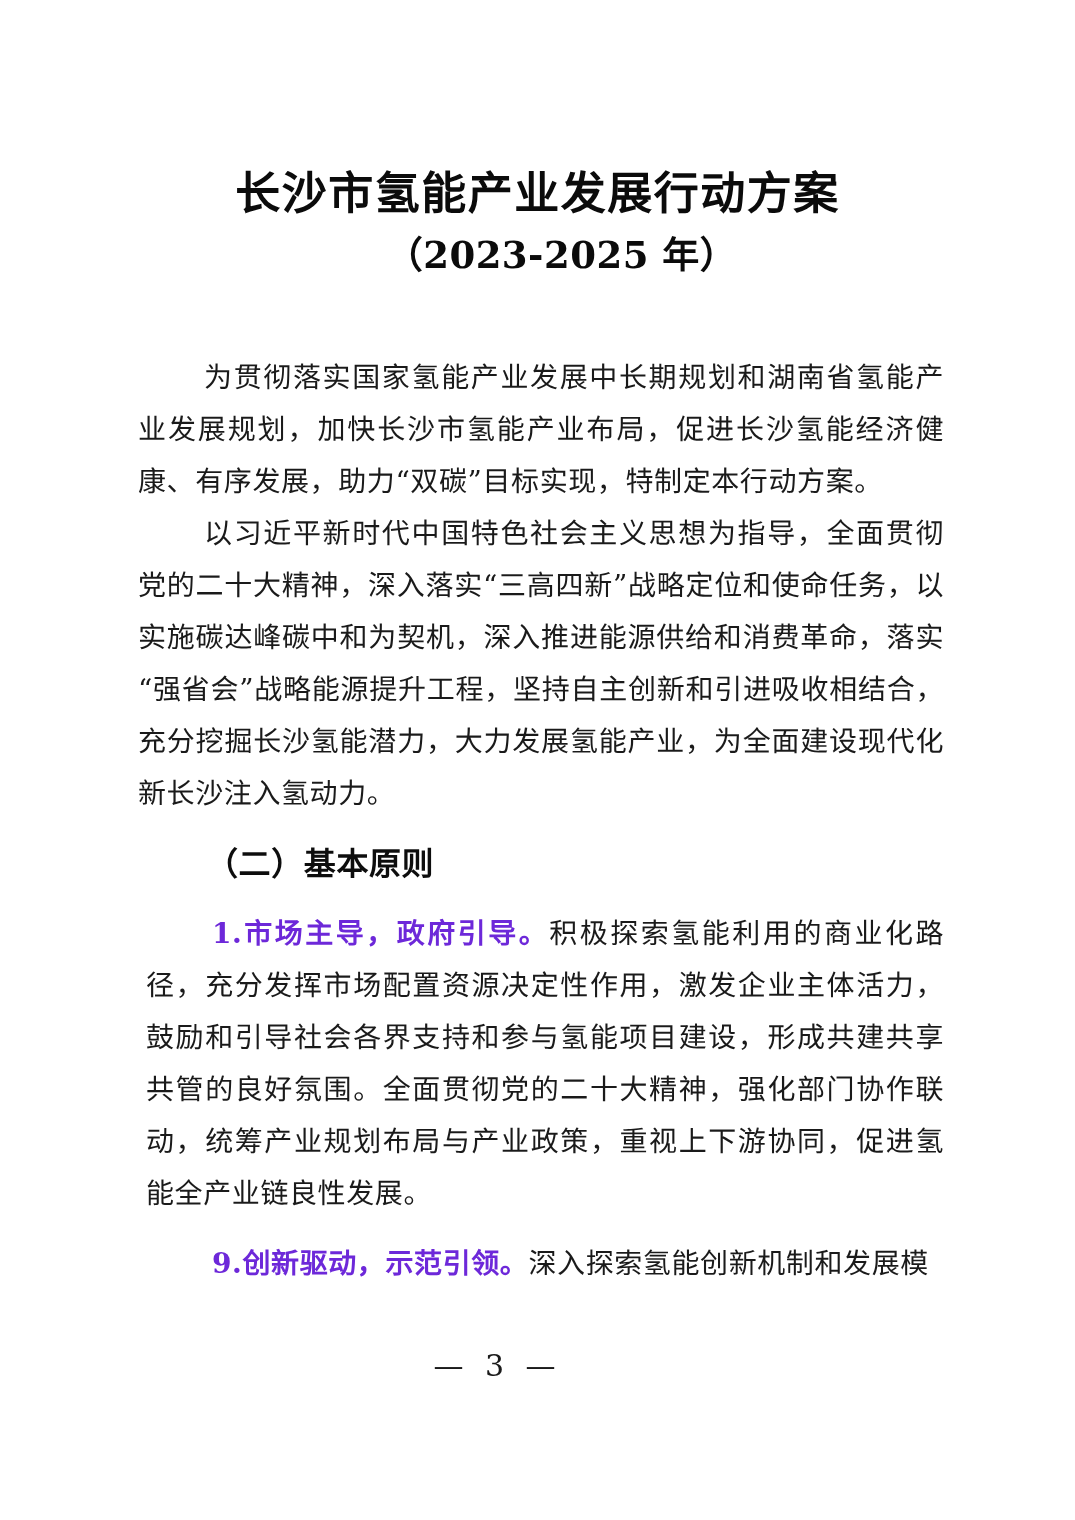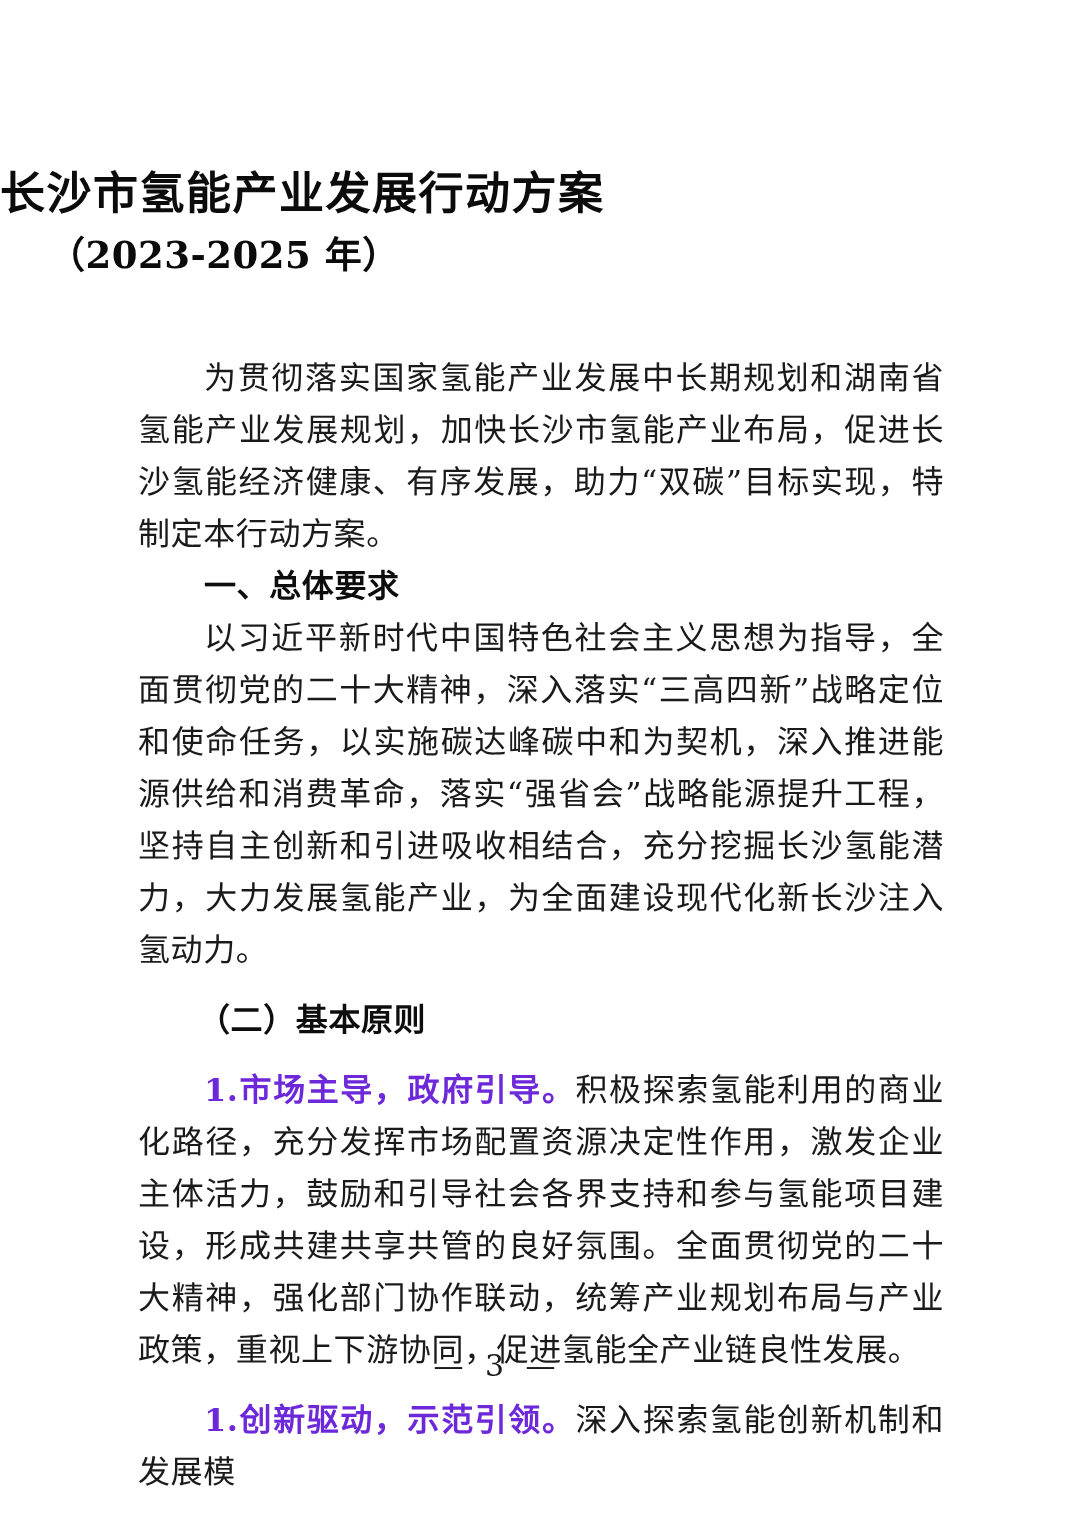--- a/index.html
+++ b/index.html
@@ -20,21 +20,21 @@
     color: #141414;
     box-sizing: border-box;
   }
 
   
   .title-block {
     position: absolute;
     left: 0;
     right: 0;
     top: 166px;
-    text-align: left;
+    text-align: center;
   }
 
   .doc-title {
     font-family: "DejaVu Serif", "Liberation Serif", serif;
     font-weight: 700;
     font-size: 45px;
     line-height: 56px;
     letter-spacing: 1.5px;
     color: #0b0b0b;
     white-space: nowrap;
@@ -54,21 +54,21 @@
 
   
   .body-col {
     position: absolute;
     left: 138px;
     top: 352px;
     width: 806px;
   }
 
   .para {
-    font-size: 32px;
+    font-size: 28px;
     line-height: 52px;
     letter-spacing: 0.6px;
     text-align: justify;
     text-justify: inter-character;
     margin: 0;
     color: #1a1a1a;
     font-family: "DejaVu Serif", "Liberation Serif", serif;
   }
 
   .para.indent {
@@ -87,20 +87,21 @@
     font-family: "DejaVu Serif", "Liberation Serif", serif;
     white-space: nowrap;
   }
 
   .heading.sub {
     text-indent: 60px;
   }
 
   .gap-before {
     margin-top: 18px;
+    margin-left: 8px;
   }
 
   .lead {
     font-weight: 700;
     color: #6d28d9;
   }
 
   
   .page-footer {
     position: absolute;
@@ -125,30 +126,29 @@
 
   <div class="title-block">
     <div class="doc-title">长沙市氢能产业发展行动方案</div>
     <div class="doc-subtitle">（2023-2025 年）</div>
   </div>
 
   <div class="body-col">
 
     <p class="para indent">为贯彻落实国家氢能产业发展中长期规划和湖南省氢能产业发展规划，加快长沙市氢能产业布局，促进长沙氢能经济健康、有序发展，助力“双碳”目标实现，特制定本行动方案。</p>
 
-    <p class="heading">一、总体要求</p>
 
 
     <p class="para indent">以习近平新时代中国特色社会主义思想为指导，全面贯彻党的二十大精神，深入落实“三高四新”战略定位和使命任务，以实施碳达峰碳中和为契机，深入推进能源供给和消费革命，落实“强省会”战略能源提升工程，坚持自主创新和引进吸收相结合，充分挖掘长沙氢能潜力，大力发展氢能产业，为全面建设现代化新长沙注入氢动力。</p>
 
     <p class="heading sub gap-before">（二）基本原则</p>
 
     <p class="para indent gap-before"><span class="lead">1.市场主导，政府引导。</span><span>积极探索氢能利用的商业化路径，充分发挥市场配置资源决定性作用，激发企业主体活力，鼓励和引导社会各界支持和参与氢能项目建设，形成共建共享共管的良好氛围。全面贯彻党的二十大精神，强化部门协作联动，统筹产业规划布局与产业政策，重视上下游协同，促进氢能全产业链良性发展。</span></p>
 
-    <p class="para indent gap-before"><span class="lead">1.创新驱动，示范引领。</span><span>深入探索氢能创新机制和发展模</span></p>
+    <p class="para indent gap-before"><span class="lead">9.创新驱动，示范引领。</span><span>深入探索氢能创新机制和发展模</span></p>
 
   </div>
 
   <div class="page-footer">
     <span class="page-number">— 3 —</span>
   </div>
 
 </div>
 
 </body></html>

